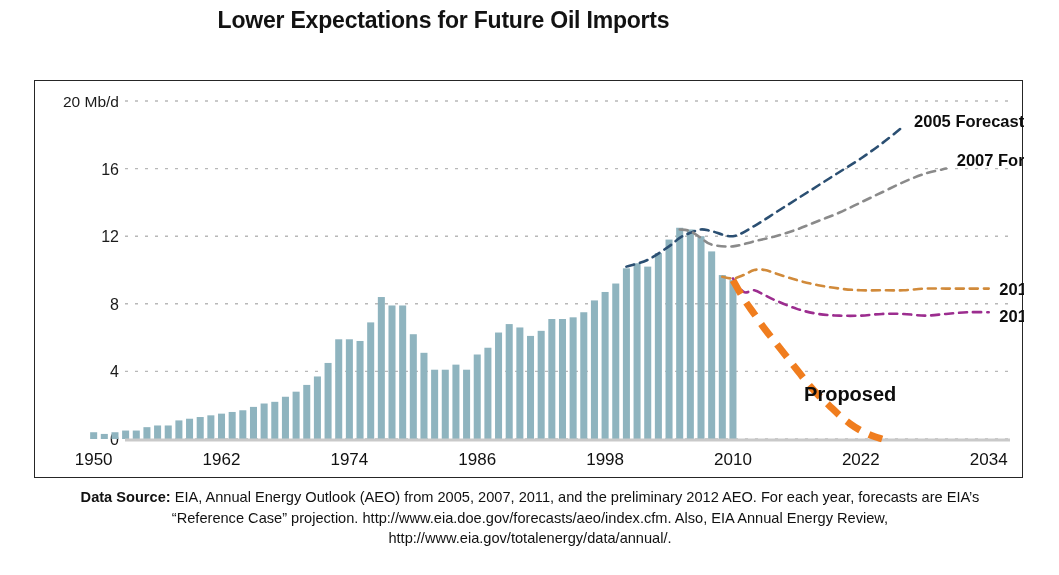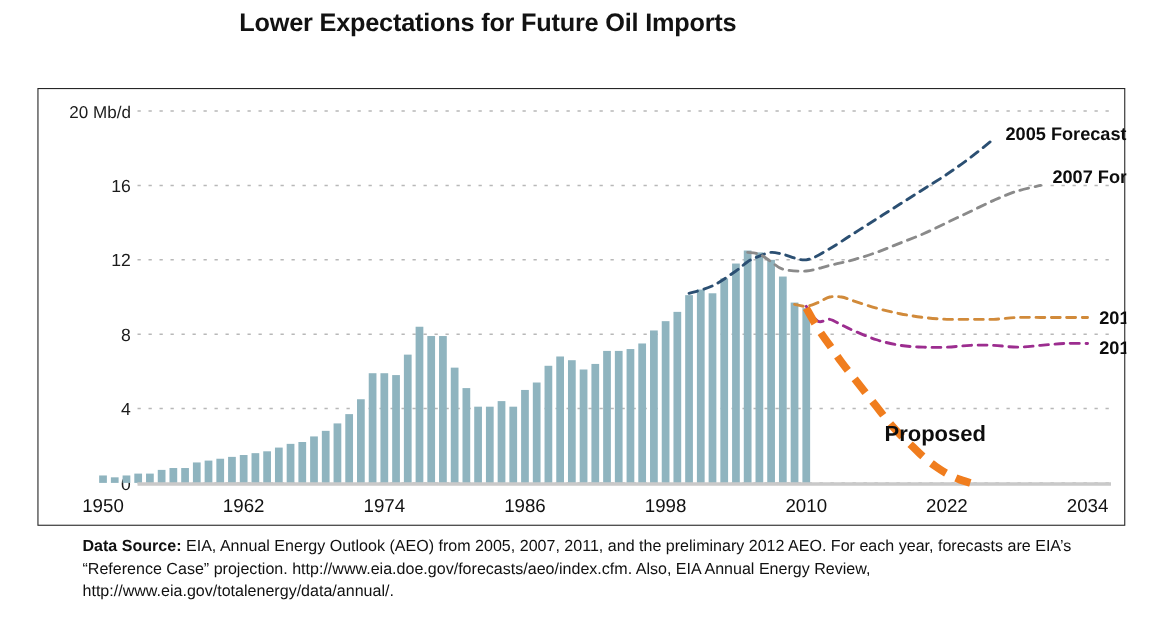--- a/index.html
+++ b/index.html
@@ -90,20 +90,21 @@
 
   
   #footnote {
     position: absolute;
     left: 75px;
     top: 487px;
     width: 910px;
     font-size: 14.6px;
     line-height: 1.42;
     color: #111;
+    text-align: center;
   }
   #footnote b {
     font-weight: bold;
   }
 </style>
 </head>
 <body>
 
 <div id="title-block">
   <div id="chart-title">Lower Expectations for Future Oil Imports</div>

